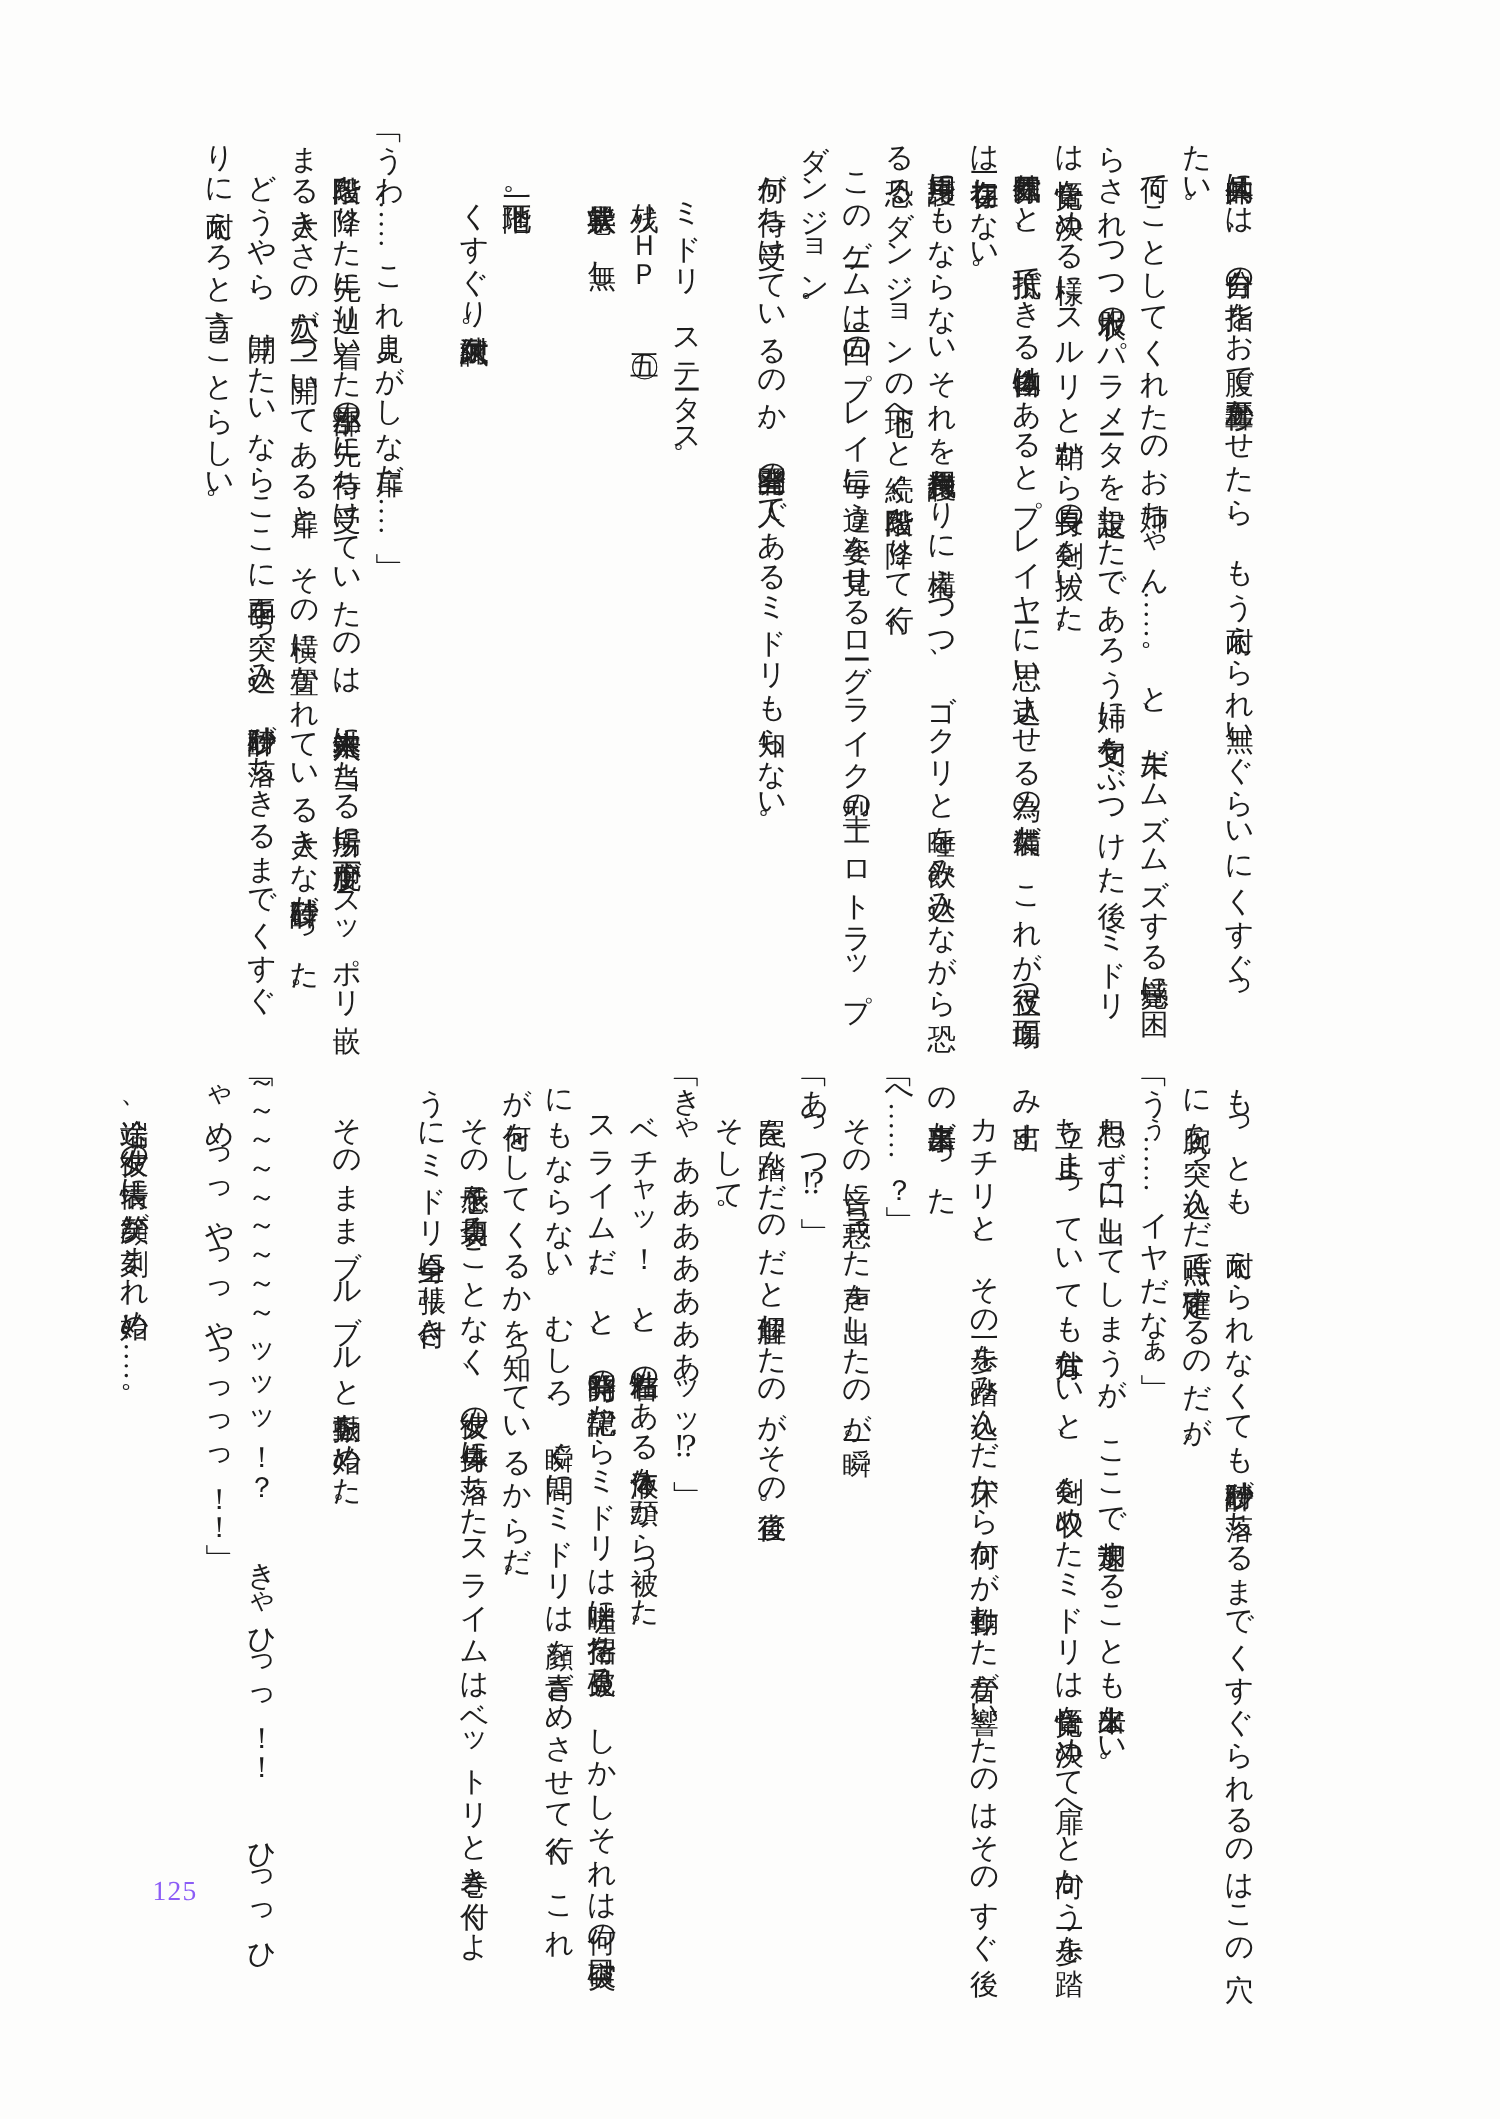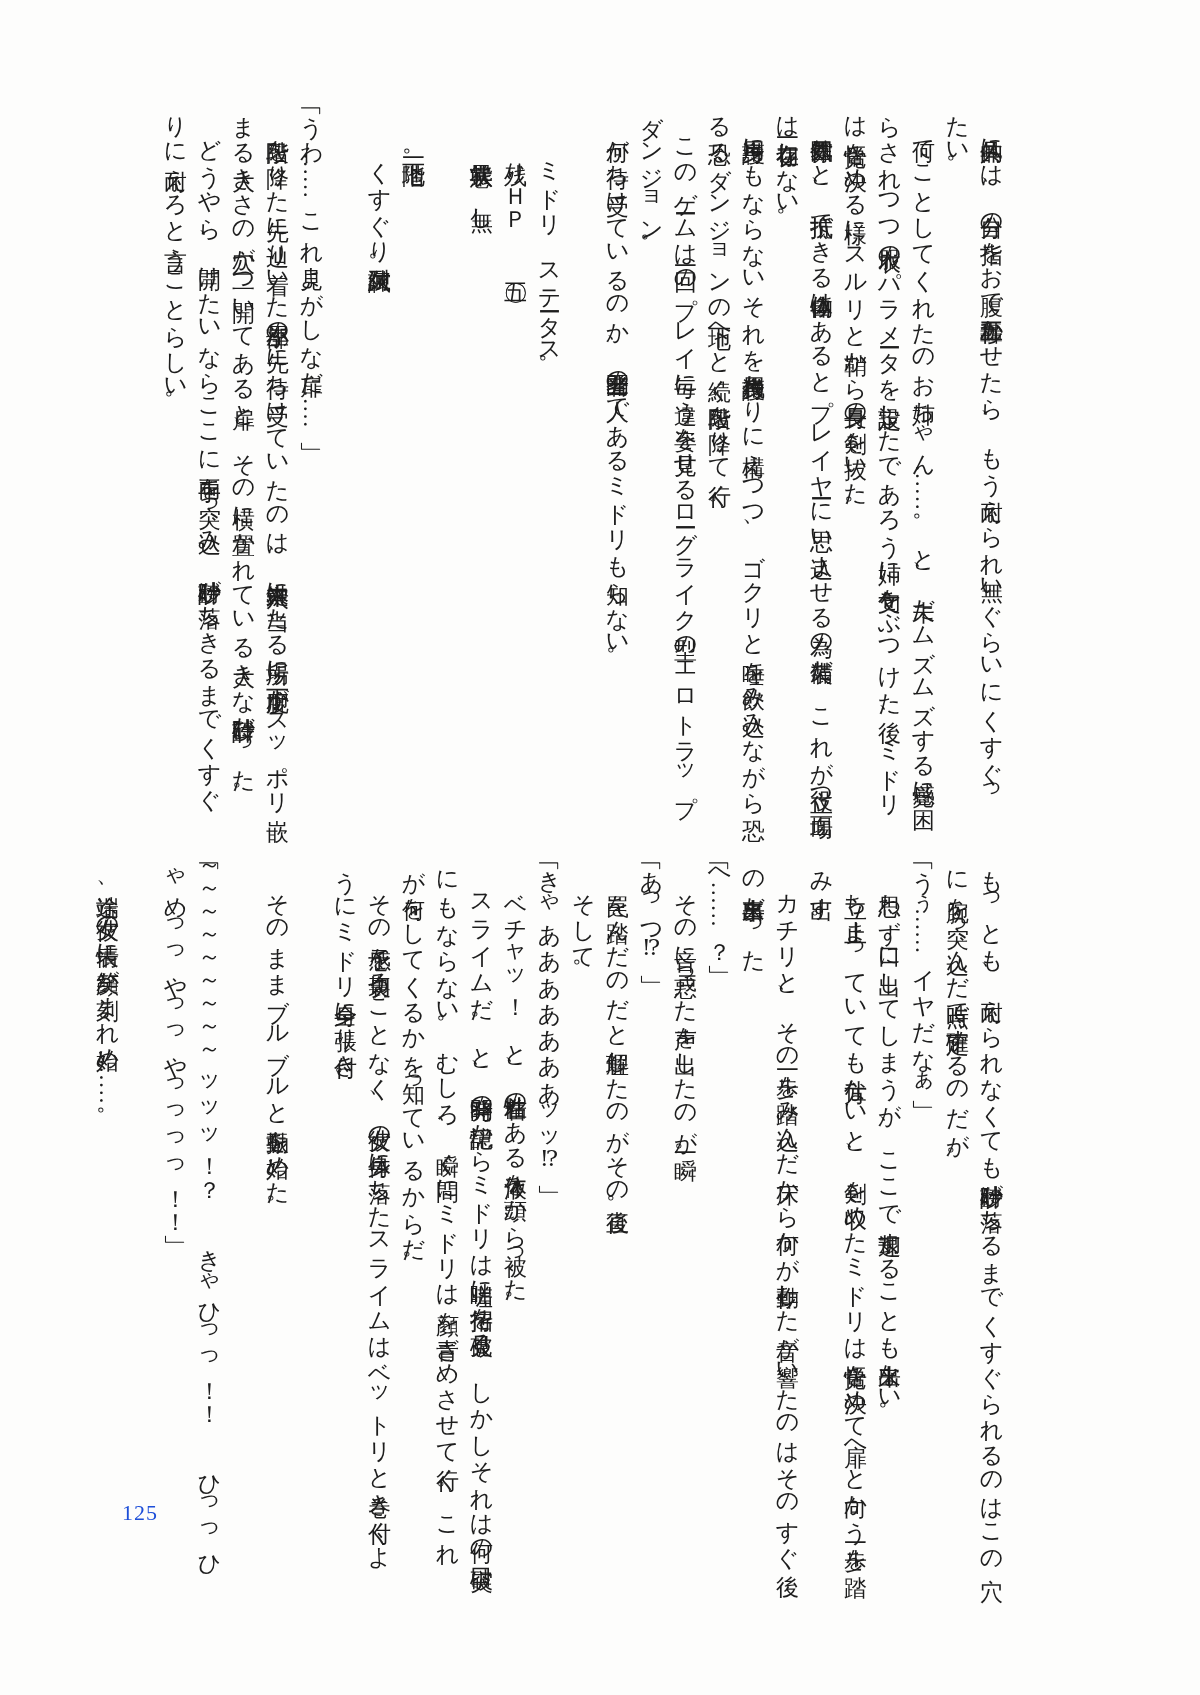--- a/index.html
+++ b/index.html
@@ -36,21 +36,21 @@
   .vblock p.in1 { text-indent: 1em; }
   .vblock p.in2 { text-indent: 2em; }
   
   .vblock p.gap { margin-block-start: 34px; }
   .page-number {
     position: absolute;
     left: 122px;
     top: 1500px;
     font-size: 22px;
     font-family: "Liberation Serif", "DejaVu Serif", serif;
-    color: #1d4ed8;
+    color: #8b5cf6;
     letter-spacing: 1px;
   }
 </style>
 </head>
 <body>
 
 <div class="page">
   <section class="vblock vblock-top" id="top-block">
       <p class="in1">具体的には、自分の指をお腹で五秒轟かせたら、もう耐えられ無いぐらいにくすぐったい。</p>
       <p class="in1">何てことしてくれたのお姉ちゃん……。と、未だムズムズする感覚に困らされつつ衣服のパラメータを設定したであろう姉に文句をぶつけた後、ミドリは覚悟を決める様にスルリと鞘から長身の剣を抜いた。</p>

